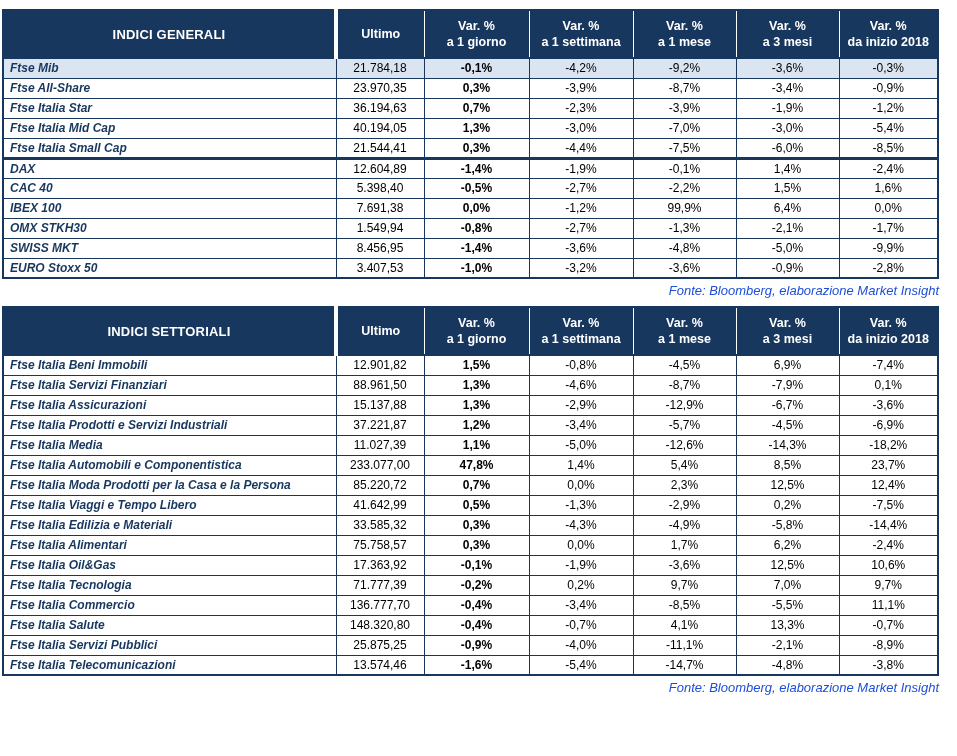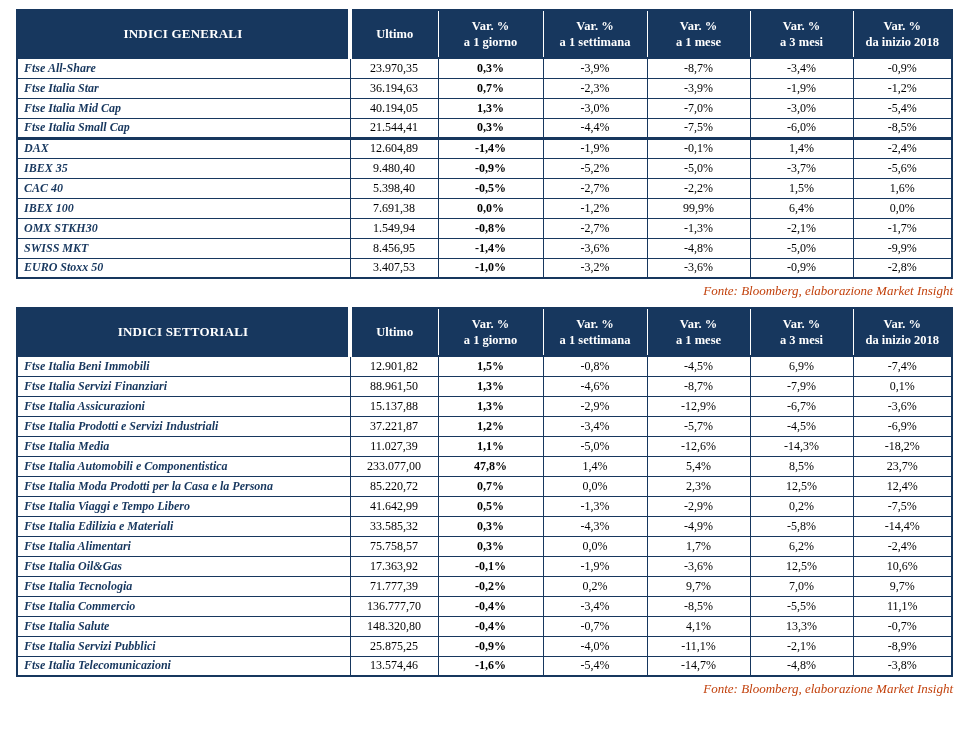--- a/index.html
+++ b/index.html
@@ -5,21 +5,21 @@
   :root{
     --navy:#17375E;
     --hl:#DBE5F1;
   }
   *{box-sizing:border-box;}
   html,body{margin:0;padding:0;}
   body{
     width:957px;height:756px;background:#ffffff;
     font-family:"Liberation Sans",sans-serif;color:#000;
   }
-  .page{padding:9px 10px 0 16px;font-family:Liberation Serif, serif;}
+  .page{padding:9px 10px 0 2px;}
   table.idx{
     border-collapse:collapse;table-layout:fixed;width:937px;
     border:2px solid var(--navy);
   }
   col.c-name{width:333px}
   col.c-ultimo{width:88px}
   col.c-p1{width:105px}
   col.c-p2{width:104px}
   col.c-p3{width:103px}
   col.c-p4{width:103px}
@@ -46,21 +46,21 @@
     font-weight:bold;font-style:italic;color:var(--navy);
     text-align:left;padding-left:6px;font-size:12px;
   }
   td.num{text-align:center;}
   td.b{font-weight:bold;}
   tr.hl td{background:var(--hl);}
   tr.gstart td{border-top:3px solid var(--navy);}
 
   .source{
     width:937px;text-align:right;font-style:italic;
-    font-size:13px;margin:4px 0 8px 0;color:#c2410c;
+    font-size:13px;margin:4px 0 8px 0;color:#1d4ed8;
   }
 </style>
 </head>
 <body>
 
 <div class="page">
 
   <section>
     <table class="idx">
       <colgroup>
@@ -107,20 +107,29 @@
           </th>
           <th class="h-col h-sepL">
             <div class="hstack">
               <div>Var. %</div>
               <div>da inizio 2018</div>
             </div>
           </th>
         </tr>
       </thead>
       <tbody>
+          <tr class="hl">
+            <td class="name">Ftse Mib</td>
+            <td class="num">21.784,18</td>
+            <td class="num b">-0,1%</td>
+            <td class="num">-4,2%</td>
+            <td class="num">-9,2%</td>
+            <td class="num">-3,6%</td>
+            <td class="num">-0,3%</td>
+          </tr>
           <tr>
             <td class="name">Ftse All-Share</td>
             <td class="num">23.970,35</td>
             <td class="num b">0,3%</td>
             <td class="num">-3,9%</td>
             <td class="num">-8,7%</td>
             <td class="num">-3,4%</td>
             <td class="num">-0,9%</td>
           </tr>
           <tr>
@@ -151,29 +160,20 @@
             <td class="num">-8,5%</td>
           </tr>
           <tr class="gstart">
             <td class="name">DAX</td>
             <td class="num">12.604,89</td>
             <td class="num b">-1,4%</td>
             <td class="num">-1,9%</td>
             <td class="num">-0,1%</td>
             <td class="num">1,4%</td>
             <td class="num">-2,4%</td>
-          </tr>
-          <tr>
-            <td class="name">IBEX 35</td>
-            <td class="num">9.480,40</td>
-            <td class="num b">-0,9%</td>
-            <td class="num">-5,2%</td>
-            <td class="num">-5,0%</td>
-            <td class="num">-3,7%</td>
-            <td class="num">-5,6%</td>
           </tr>
           <tr>
             <td class="name">CAC 40</td>
             <td class="num">5.398,40</td>
             <td class="num b">-0,5%</td>
             <td class="num">-2,7%</td>
             <td class="num">-2,2%</td>
             <td class="num">1,5%</td>
             <td class="num">1,6%</td>
           </tr>

